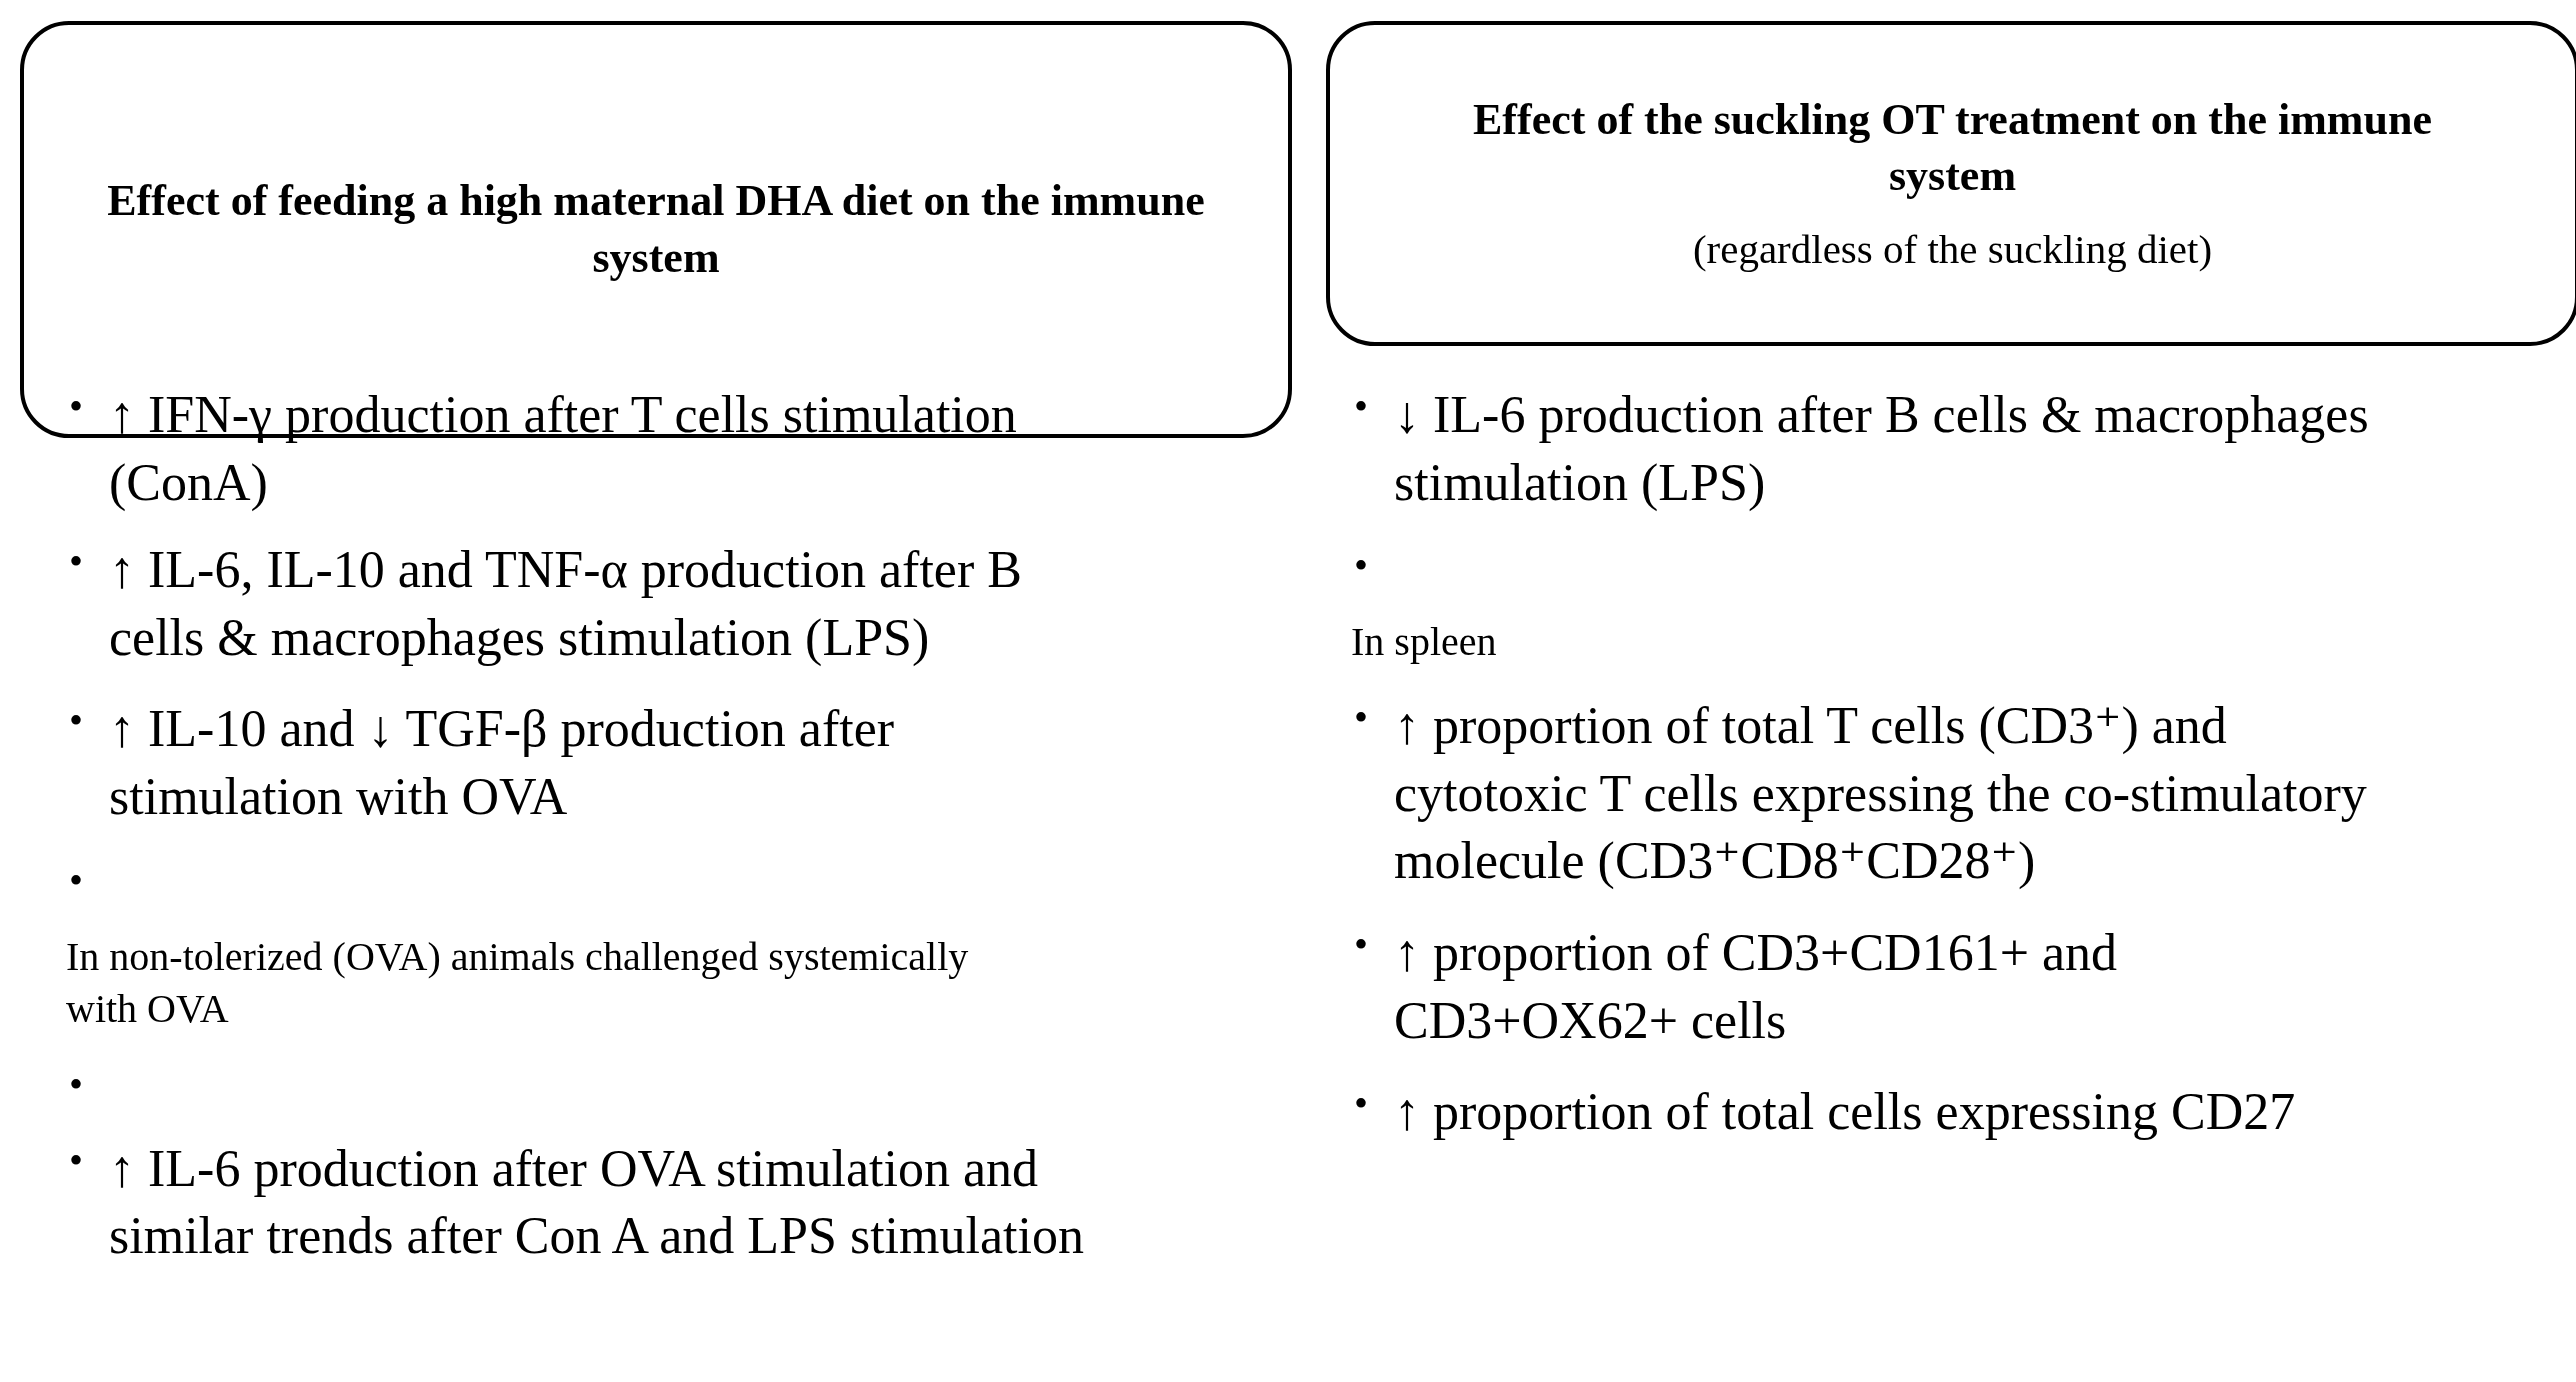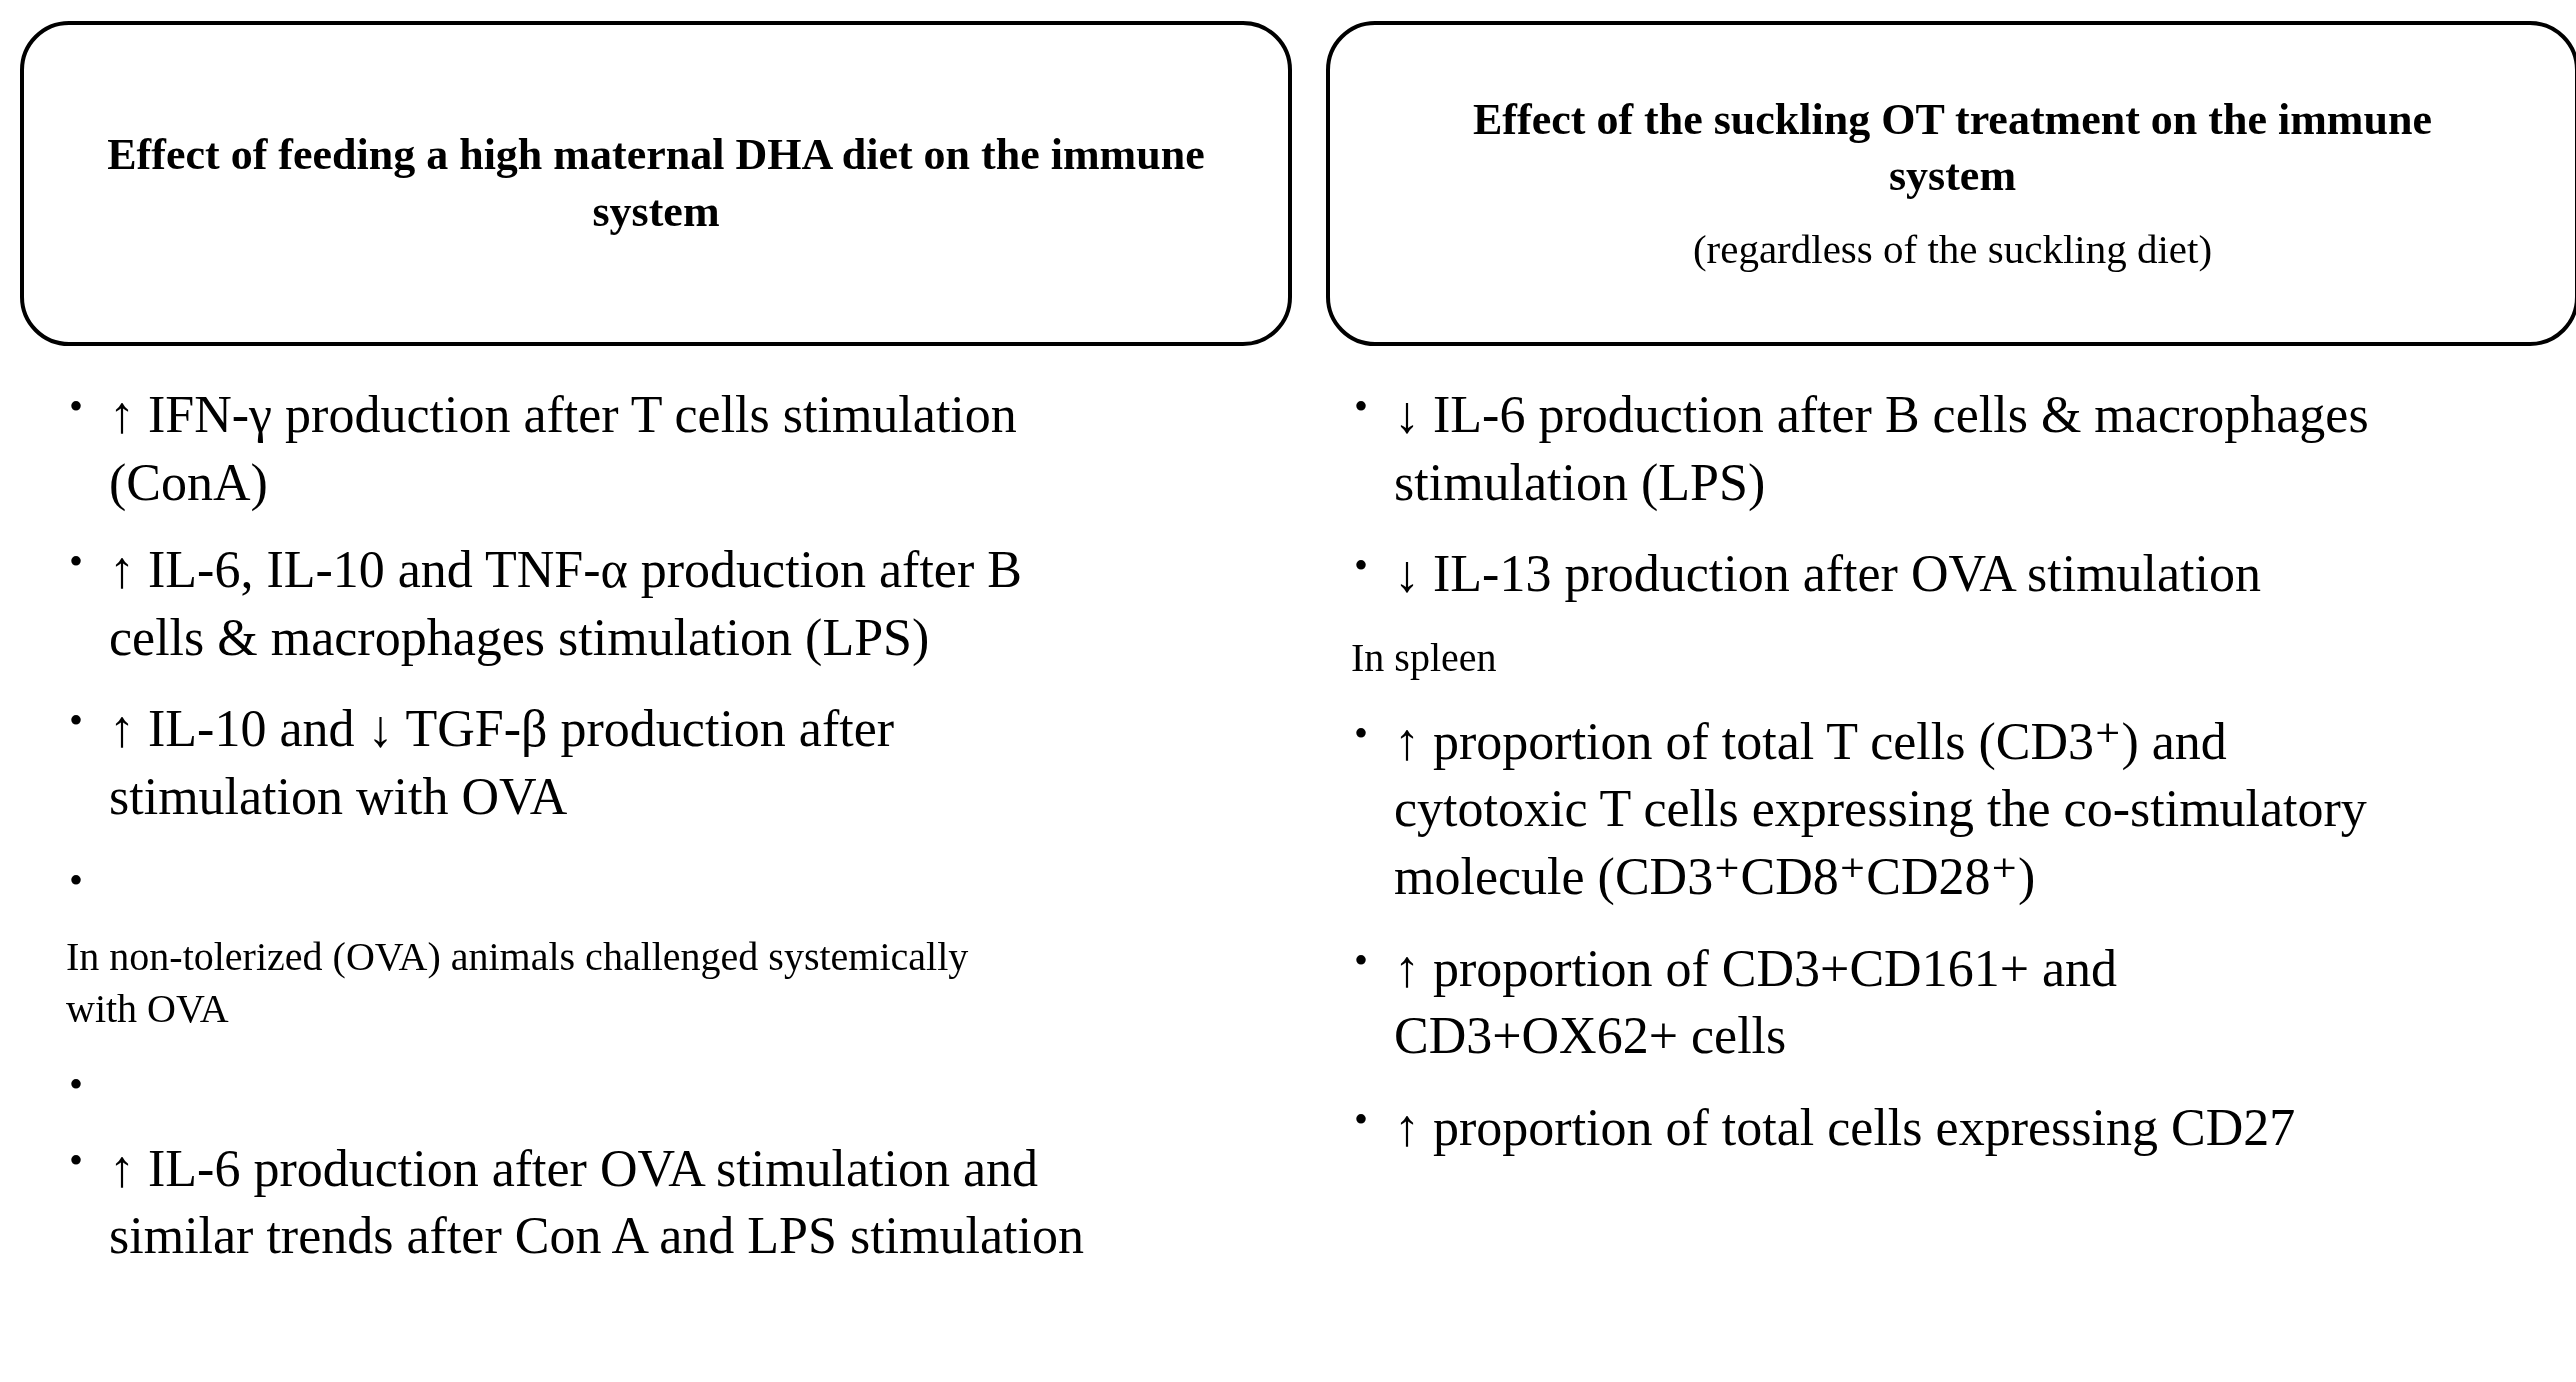--- a/index.html
+++ b/index.html
@@ -33,21 +33,21 @@
     background: #ffffff;
     display: flex;
     flex-direction: column;
     align-items: center;
     justify-content: center;
     text-align: center;
   }
   .panel.left .header-box {
     left: 20px;
     width: 1272px;
-    height: 325px;
+    height: 417px;
   }
   .panel.right .header-box {
     left: 20px;
     width: 1253px;
     height: 325px;
   }
 
   .header-title {
     font-weight: bold;
     font-size: 44px;
@@ -158,21 +158,20 @@
 
   <div class="content">
 
     <div class="bullet-row">
       <span class="bullet-marker">•</span>
       <span class="bullet-text">↓ IL-6 production after B cells &amp; macrophages stimulation (LPS)</span>
     </div>
 
     <div class="bullet-row">
       <span class="bullet-marker">•</span>
-      <span class="bullet-text">↓ IL-13 production after OVA stimulation</span>
     </div>
 
     <div class="para">In spleen</div>
 
     <div class="bullet-row">
       <span class="bullet-marker">•</span>
       <span class="bullet-text">↑ proportion of total T cells (CD3⁺) and cytotoxic T cells expressing the co-stimulatory molecule (CD3⁺CD8⁺CD28⁺)</span>
     </div>
 
     <div class="bullet-row">

